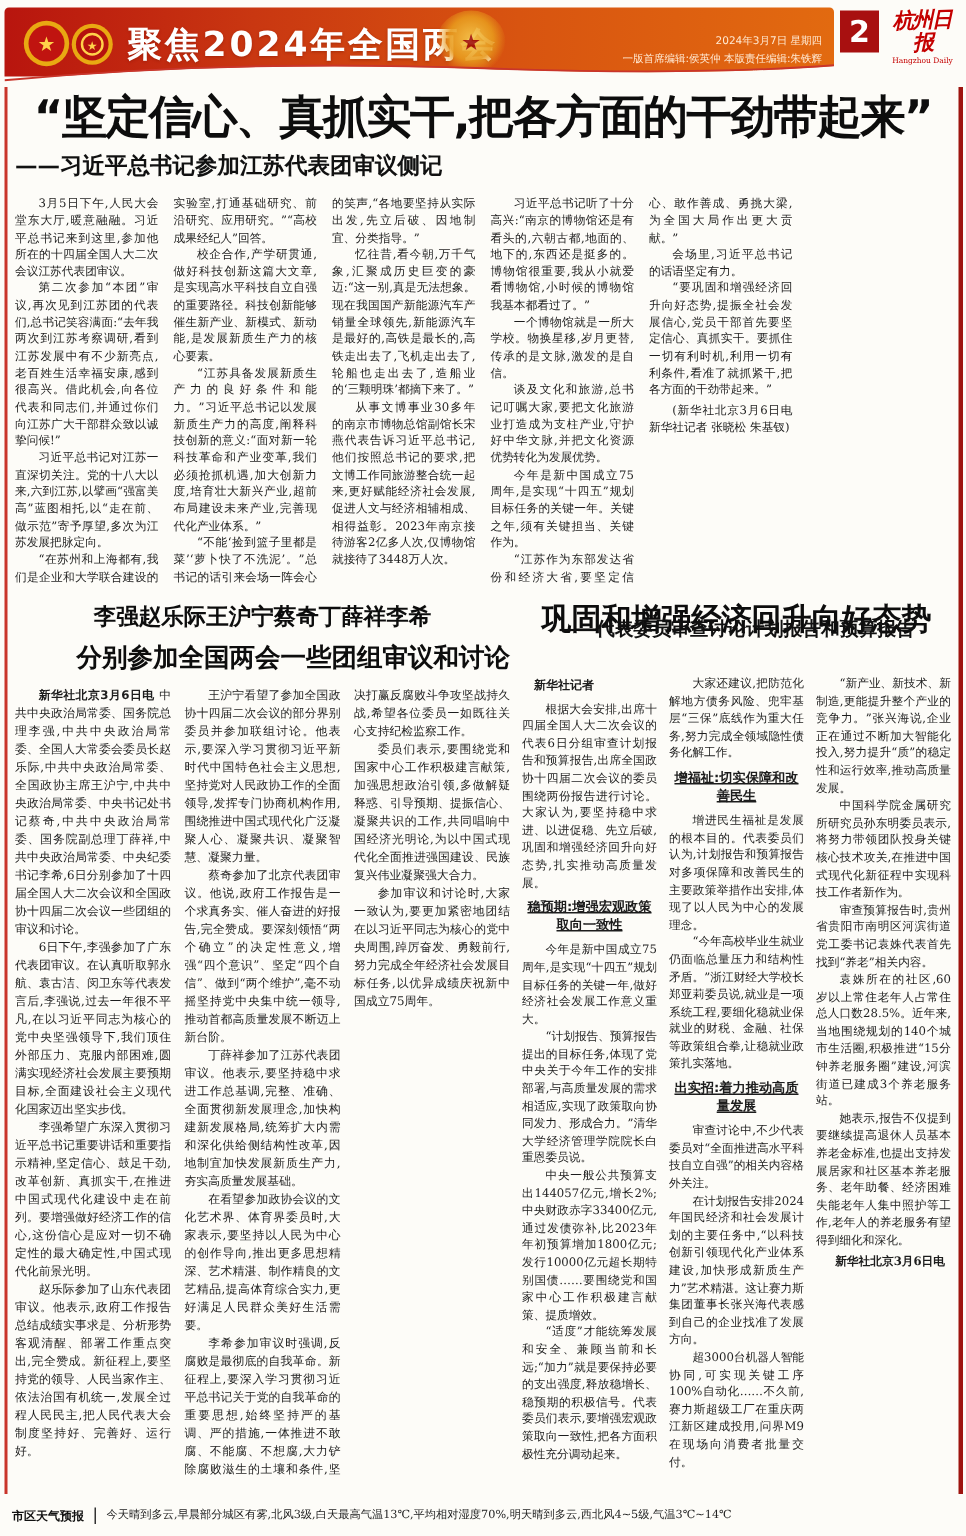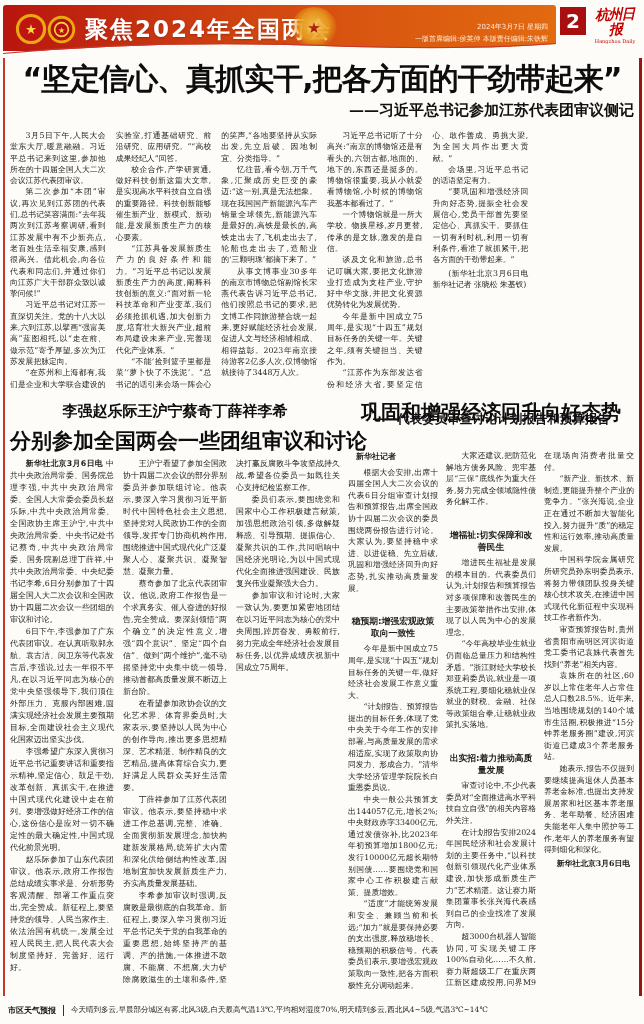--- a/index.html
+++ b/index.html
@@ -33,47 +33,47 @@
 
   
   .frame-left{position:absolute;left:3px;top:58px;bottom:24px;width:2px;background:#c9352b;}
   .frame-right{position:absolute;right:2px;top:58px;bottom:24px;width:3px;background:#9e140f;}
   .frame-bottom{position:absolute;left:3px;right:2px;bottom:22px;height:2px;background:#c9352b;}
 
   
   .lead-headline{position:absolute;left:10px;top:62px;width:624px;text-align:center;
           font-family:"DejaVu Sans",sans-serif;font-weight:900;font-size:30px;line-height:1.1;
           color:#0d0d0d;letter-spacing:-1px;white-space:nowrap;}
-  .lead-subhead{position:absolute;left:10px;top:101px;width:624px;text-align:right;
+  .lead-subhead{position:absolute;left:10px;top:101px;width:624px;text-align:left;
           font-size:15px;font-weight:bold;color:#111;}
   .article-body{position:absolute;overflow:hidden;column-fill:auto;text-align:justify;}
   .lead-body{left:10px;top:130px;width:624px;height:260px;column-count:6;column-gap:10px;
           font-size:7.8px;line-height:11.3px;}
 
   
   .left-art-h1{position:absolute;left:10px;top:402px;width:330px;text-align:center;
           font-family:"DejaVu Sans",sans-serif;font-weight:900;font-size:15px;color:#0d0d0d;white-space:nowrap;}
-  .left-art-h2{position:absolute;left:10px;top:427px;width:330px;text-align:left;
-          font-family:"DejaVu Sans",sans-serif;font-weight:900;font-size:21px;color:#0d0d0d;white-space:nowrap;}
+  .left-art-h2{position:absolute;left:10px;top:427px;width:330px;text-align:right;
+          font-family:"DejaVu Sans",sans-serif;font-weight:900;font-size:17px;color:#0d0d0d;white-space:nowrap;}
   .left-body{left:10px;top:458px;width:330px;height:534px;column-count:3;column-gap:9px;
           font-size:7.9px;line-height:12px;}
 
   
   .right-art-h1{position:absolute;left:348px;top:399px;width:286px;text-align:center;
           font-family:"DejaVu Sans",sans-serif;font-weight:900;font-size:20px;color:#0d0d0d;white-space:nowrap;}
   .right-art-h2{position:absolute;left:348px;top:411px;width:286px;text-align:center;
           font-size:12.5px;font-weight:bold;color:#111;white-space:nowrap;}
   .right-body{left:348px;top:450px;width:286px;height:542px;column-count:3;column-gap:8px;
           font-size:7.8px;line-height:11.6px;}
 
   
   .article-body p{margin:0;text-indent:2em;}
   .article-body .lead-in{font-weight:bold;font-family:"DejaVu Sans",sans-serif;}
   .article-body .inline-subhead{font-family:"DejaVu Sans",sans-serif;font-weight:bold;
-          font-size:8.8px;text-align:center;text-indent:0;margin:22px 0 4px;break-after:avoid;}
+          font-size:8.8px;text-align:center;text-indent:0;margin:6px 0 4px;break-after:avoid;text-decoration:underline;}
   .article-body .byline{font-family:"DejaVu Sans",sans-serif;font-weight:bold;font-size:8px;
           text-indent:1em;margin:1px 0 4px;}
   .article-body .credit{text-indent:2em;margin-top:2px;}
   .article-body .credit.right{text-align:right;text-indent:0;padding-right:4px;font-weight:bold;}
 
   
   .footer{position:absolute;left:0;right:0;bottom:0;height:28px;display:flex;align-items:center;
           padding-left:8px;background:#fdfcf8;}
   .footer .wlabel{font-family:"DejaVu Sans",sans-serif;font-weight:bold;font-size:8px;color:#111;}
   .footer .wdiv{width:1px;height:11px;background:#333;margin:0 7px;}
@@ -151,22 +151,22 @@
   <div>
     <div class="left-art-h1">李强赵乐际王沪宁蔡奇丁薛祥李希</div>
     <div class="left-art-h2">分别参加全国两会一些团组审议和讨论</div>
     <div class="article-body left-body">
         <p><span class="lead-in">新华社北京3月6日电 </span>中共中央政治局常委、国务院总理李强,中共中央政治局常委、全国人大常委会委员长赵乐际,中共中央政治局常委、全国政协主席王沪宁,中共中央政治局常委、中央书记处书记蔡奇,中共中央政治局常委、国务院副总理丁薛祥,中共中央政治局常委、中央纪委书记李希,6日分别参加了十四届全国人大二次会议和全国政协十四届二次会议一些团组的审议和讨论。</p>
         <p>6日下午,李强参加了广东代表团审议。在认真听取郭永航、袁古洁、闵卫东等代表发言后,李强说,过去一年很不平凡,在以习近平同志为核心的党中央坚强领导下,我们顶住外部压力、克服内部困难,圆满实现经济社会发展主要预期目标,全面建设社会主义现代化国家迈出坚实步伐。</p>
         <p>李强希望广东深入贯彻习近平总书记重要讲话和重要指示精神,坚定信心、鼓足干劲,改革创新、真抓实干,在推进中国式现代化建设中走在前列。要增强做好经济工作的信心,这份信心是应对一切不确定性的最大确定性,中国式现代化前景光明。</p>
         <p>赵乐际参加了山东代表团审议。他表示,政府工作报告总结成绩实事求是、分析形势客观清醒、部署工作重点突出,完全赞成。新征程上,要坚持党的领导、人民当家作主、依法治国有机统一,发展全过程人民民主,把人民代表大会制度坚持好、完善好、运行好。</p>
         <p>王沪宁看望了参加全国政协十四届二次会议的部分界别委员并参加联组讨论。他表示,要深入学习贯彻习近平新时代中国特色社会主义思想,坚持党对人民政协工作的全面领导,发挥专门协商机构作用,围绕推进中国式现代化广泛凝聚人心、凝聚共识、凝聚智慧、凝聚力量。</p>
         <p>蔡奇参加了北京代表团审议。他说,政府工作报告是一个求真务实、催人奋进的好报告,完全赞成。要深刻领悟“两个确立”的决定性意义,增强“四个意识”、坚定“四个自信”、做到“两个维护”,毫不动摇坚持党中央集中统一领导,推动首都高质量发展不断迈上新台阶。</p>
+        <p>丁薛祥参加了江苏代表团审议。他表示,要坚持稳中求进工作总基调,完整、准确、全面贯彻新发展理念,加快构建新发展格局,统筹扩大内需和深化供给侧结构性改革,因地制宜加快发展新质生产力,夯实高质量发展基础。</p>
         <p>在看望参加政协会议的文化艺术界、体育界委员时,大家表示,要坚持以人民为中心的创作导向,推出更多思想精深、艺术精湛、制作精良的文艺精品,提高体育综合实力,更好满足人民群众美好生活需要。</p>
-        <p>丁薛祥参加了江苏代表团审议。他表示,要坚持稳中求进工作总基调,完整、准确、全面贯彻新发展理念,加快构建新发展格局,统筹扩大内需和深化供给侧结构性改革,因地制宜加快发展新质生产力,夯实高质量发展基础。</p>
         <p>李希参加审议时强调,反腐败是最彻底的自我革命。新征程上,要深入学习贯彻习近平总书记关于党的自我革命的重要思想,始终坚持严的基调、严的措施,一体推进不敢腐、不能腐、不想腐,大力铲除腐败滋生的土壤和条件,坚决打赢反腐败斗争攻坚战持久战,希望各位委员一如既往关心支持纪检监察工作。</p>
         <p>委员们表示,要围绕党和国家中心工作积极建言献策,加强思想政治引领,多做解疑释惑、引导预期、提振信心、凝聚共识的工作,共同唱响中国经济光明论,为以中国式现代化全面推进强国建设、民族复兴伟业凝聚强大合力。</p>
         <p>参加审议和讨论时,大家一致认为,要更加紧密地团结在以习近平同志为核心的党中央周围,踔厉奋发、勇毅前行,努力完成全年经济社会发展目标任务,以优异成绩庆祝新中国成立75周年。</p>
       </div>
   </div>
 
   <div>
     <div class="right-art-h1">巩固和增强经济回升向好态势</div>
     <div class="right-art-h2">——代表委员审查讨论计划报告和预算报告</div>
     <div class="article-body right-body">

